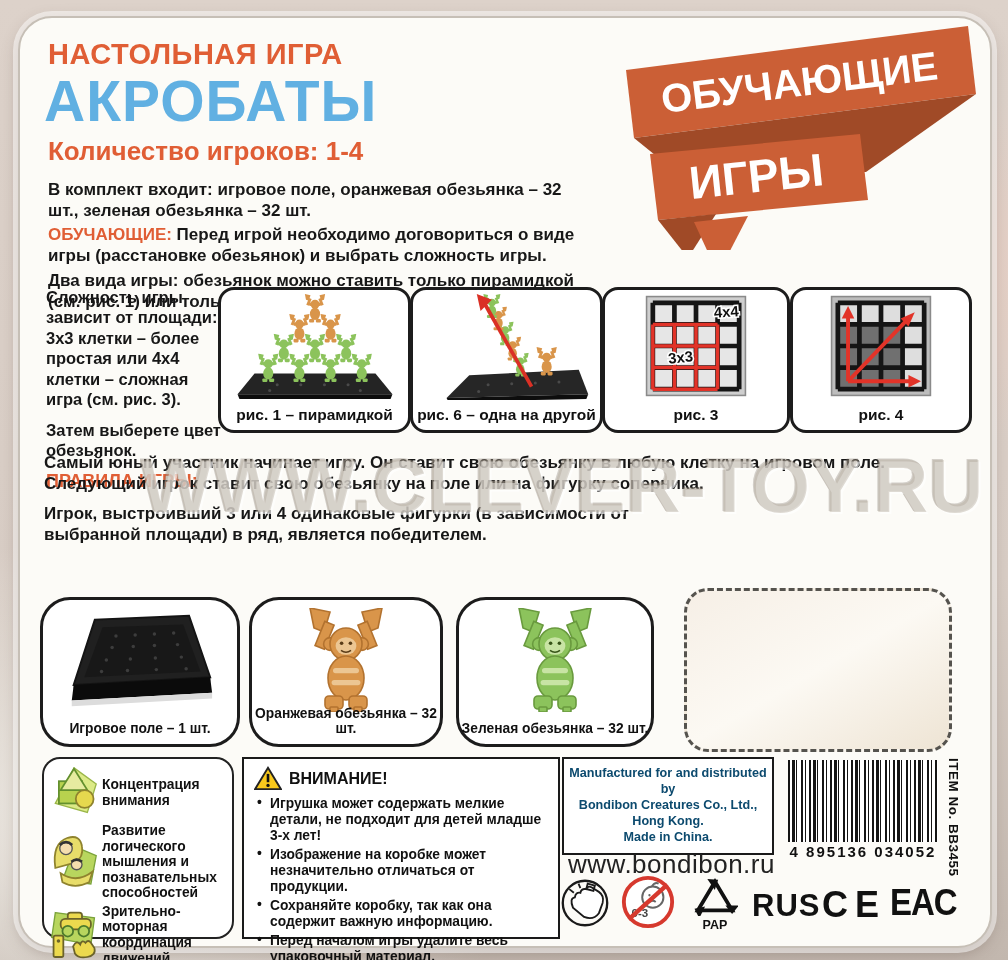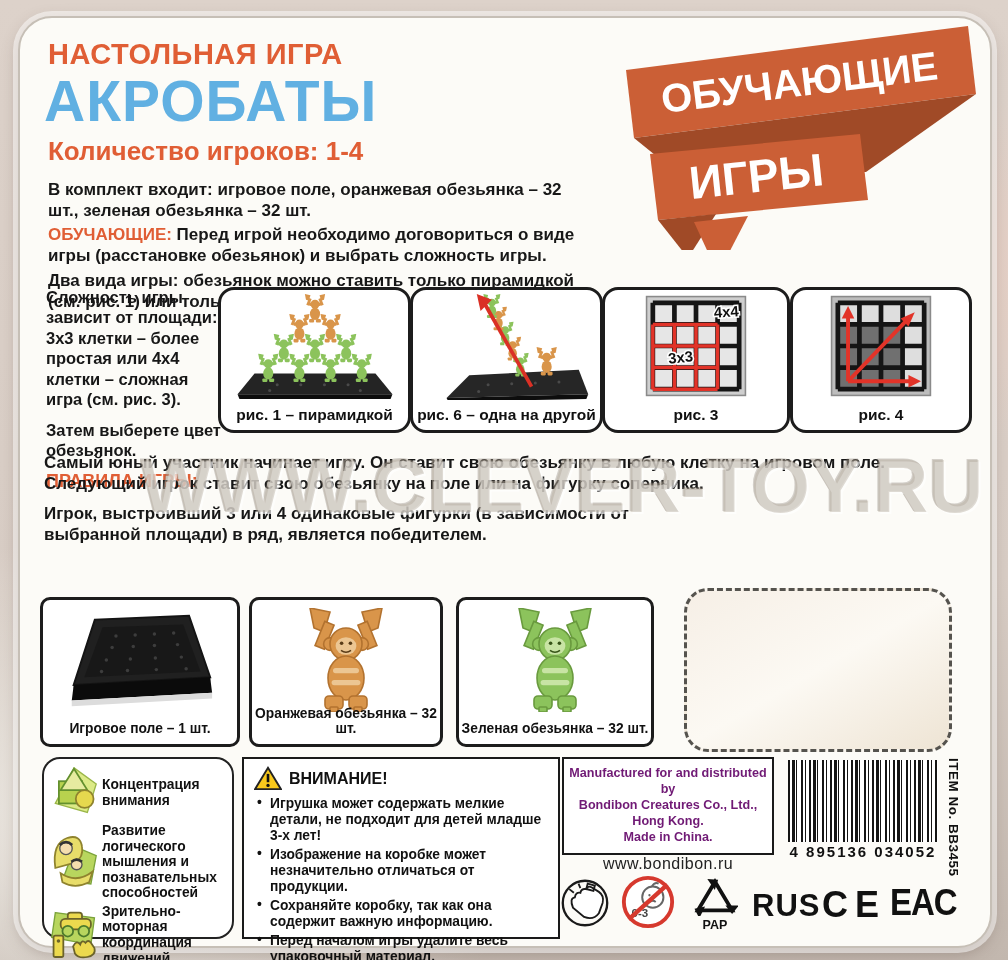--- a/index.html
+++ b/index.html
@@ -25,42 +25,42 @@
   .rules-h{font-size:18px;font-weight:bold;color:#e05e35;margin-top:4px;}
   .figbox{top:287px;height:140px;background:#fff;border:3px solid #1c1c1c;border-radius:16px;}
   .figcap{position:absolute;bottom:6px;left:0;width:100%;text-align:center;
     font-size:15.5px;font-weight:bold;color:#111;}
   .figimg{position:absolute;left:50%;top:4px;transform:translateX(-50%);}
   .rules{left:44px;top:452px;width:932px;}
   .rules p{margin:0 0 9px 0;}
   .watermark{left:140px;top:442px;width:860px;font-size:76px;font-weight:bold;white-space:nowrap;
     overflow:hidden;color:rgba(178,170,156,.42);letter-spacing:0px;z-index:6;pointer-events:none;
     text-shadow:2px 2px 0 rgba(255,255,255,.65),-1px -1px 0 rgba(120,110,100,.3);}
-  .prodbox{top:597px;height:144px;background:#fff;border:3px solid #1c1c1c;border-radius:10px;}
+  .prodbox{top:597px;height:144px;background:#fff;border:3px solid #1c1c1c;border-radius:30px;}
   .prodcap{position:absolute;bottom:8px;left:0;width:100%;text-align:center;
     font-size:13.8px;font-weight:bold;color:#111;}
   .window{left:684px;top:588px;width:262px;height:158px;border:3px dashed #55534e;border-radius:24px;
     background:linear-gradient(150deg,#f6efe6,#fcf9f3 50%,#eee4d4);}
   .benefits{left:42px;top:757px;width:192px;height:182px;border:2.5px solid #222;border-radius:18px;
     background:#fff;padding:7px 6px;box-sizing:border-box;}
   .brow{display:flex;align-items:center;margin-bottom:3px;}
   .bicon{flex:0 0 52px;}
   .blabel{font-size:13.8px;font-weight:bold;line-height:1.13;color:#111;}
   .warnbox{left:242px;top:757px;width:318px;height:182px;border:2.5px solid #1a1a1a;background:#fff;
     padding:7px 10px;box-sizing:border-box;}
   .warnhead{display:flex;align-items:center;gap:7px;}
   .warntitle{font-size:16px;font-weight:bold;color:#111;}
   .warn-list{list-style:none;margin:5px 0 0 0;padding:0 0 0 3px;}
   .warn-list li{position:relative;padding-left:13px;margin-bottom:3px;
     font-size:13.8px;line-height:1.16;font-weight:bold;color:#111;}
   .warn-list li::before{content:"\2022";position:absolute;left:0;top:-1px;}
   .manubox{left:562px;top:757px;width:212px;height:98px;border:2.5px solid #1a1a1a;background:#fff;
     text-align:center;padding:6px 4px;box-sizing:border-box;}
-  .manuline{font-size:12.6px;font-weight:bold;line-height:1.28;color:#701a75;}
-  .site{font-size:16px;color:#222;margin-top:9px;letter-spacing:.5px;}
+  .manuline{font-size:12.6px;font-weight:bold;line-height:1.28;color:#0c4a6e;}
+  .site{font-size:26px;color:#222;margin-top:3px;letter-spacing:.5px;}
   .barcode{left:788px;top:760px;width:150px;}
   .bars{height:82px;background:repeating-linear-gradient(90deg,
     #141414 0 2px,#fff 2px 4px,#141414 4px 7px,#fff 7px 8px,#141414 8px 9px,
     #fff 9px 13px,#141414 13px 15px,#fff 15px 17px,#141414 17px 18px,#fff 18px 21px);}
   .digits{font-size:15px;font-weight:bold;letter-spacing:2px;text-align:center;color:#111;margin-top:1px;}
   .itemno{left:946px;top:758px;height:190px;writing-mode:vertical-rl;
     font-size:13.5px;font-weight:bold;color:#111;letter-spacing:.5px;}
   .certtxt{font-weight:bold;color:#111;}
   .rus{left:752px;top:888px;font-size:31px;letter-spacing:1px;}
   .ce{left:822px;top:884px;font-size:36px;letter-spacing:7px;}

